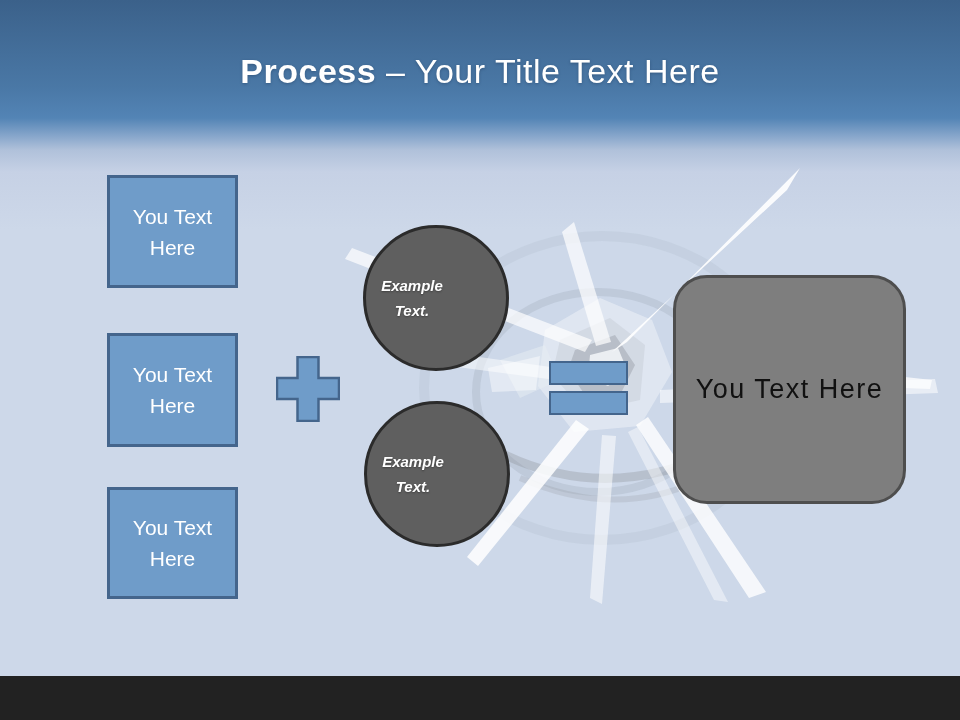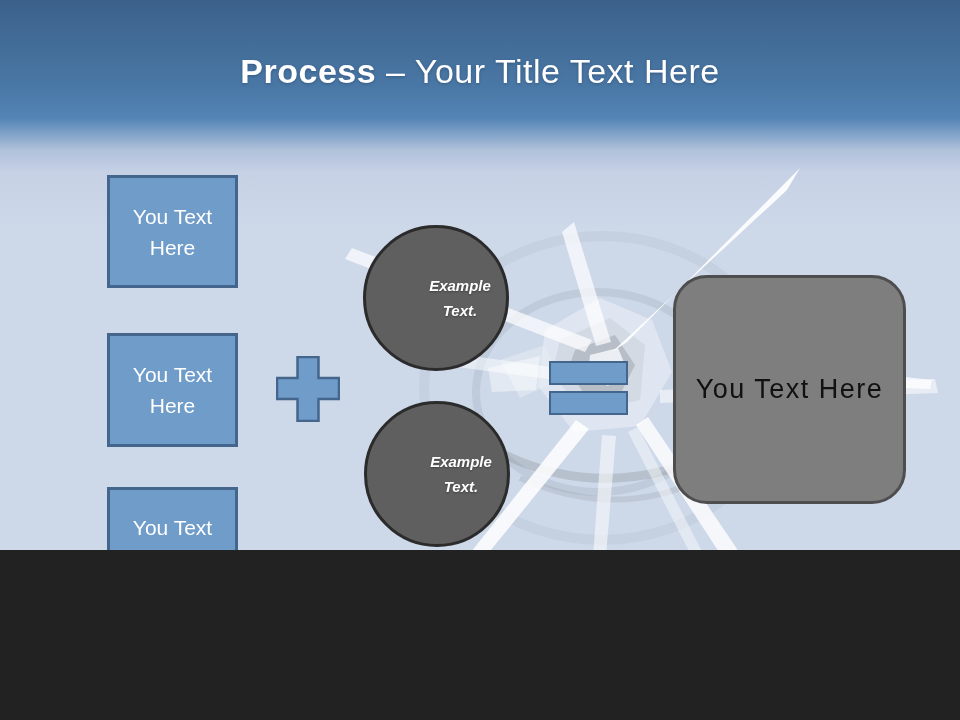--- a/index.html
+++ b/index.html
@@ -1,17 +1,17 @@
 <!DOCTYPE html>
 <html style="--header-top: #3b618a; --header-mid: #5384b5; --body-bg: #cdd8e9; --shape-blue: #6f9cc9; --shape-blue-border: #44658c; --circle-fill: #5f5f5f; --circle-border: #2b2b2b; --result-fill: #7e7e7e; --result-border: #4e4e4e; --title-color: #ffffff;"><head>
 <meta charset="utf-8">
 <style>
   html,body{margin:0;padding:0;background:#222;}
   .stage{
-    position:relative;width:960px;height:550px;overflow:hidden;
+    position:relative;width:960px;height:676px;overflow:hidden;
     font-family:"Liberation Sans","DejaVu Sans",sans-serif;
     background:linear-gradient(180deg,
       var(--header-top,#3b618a) 0px,
       #4a78a6 88px,
       var(--header-mid,#5384b5) 118px,
       #87a6cb 136px,
       #b0c1da 150px,
       #c6d1e5 172px,
       var(--body-bg,#cdd8e9) 230px,
       var(--body-bg,#cdd8e9) 100%);
@@ -43,21 +43,21 @@
   .eq-bar{
     box-sizing:border-box;width:79px;height:24px;
     background:var(--shape-blue,#6f9cc9);
     border:2.5px solid var(--shape-blue-border,#44658c);
   }
   .eq-bar + .eq-bar{margin-top:6px;}
   .circle{
     position:absolute;width:146px;height:146px;border-radius:50%;box-sizing:border-box;
     background:var(--circle-fill,#5f5f5f);
     border:3px solid var(--circle-border,#2b2b2b);
-    display:flex;align-items:center;justify-content:flex-end;text-align:center;
+    display:flex;align-items:center;justify-content:flex-start;text-align:center;
     color:#fff;font-size:15px;font-weight:700;font-style:italic;line-height:25px;
     text-shadow:0 1px 2px rgba(0,0,0,.35);
   }
   .circle-1{left:363px;top:225px;}
   .circle-2{left:364px;top:401px;}
   .circle .lbl{display:block;width:92px;}
   .result-box{
     position:absolute;left:673px;top:275px;width:233px;height:229px;box-sizing:border-box;
     background:var(--result-fill,#7e7e7e);
     border:3px solid var(--result-border,#4e4e4e);

